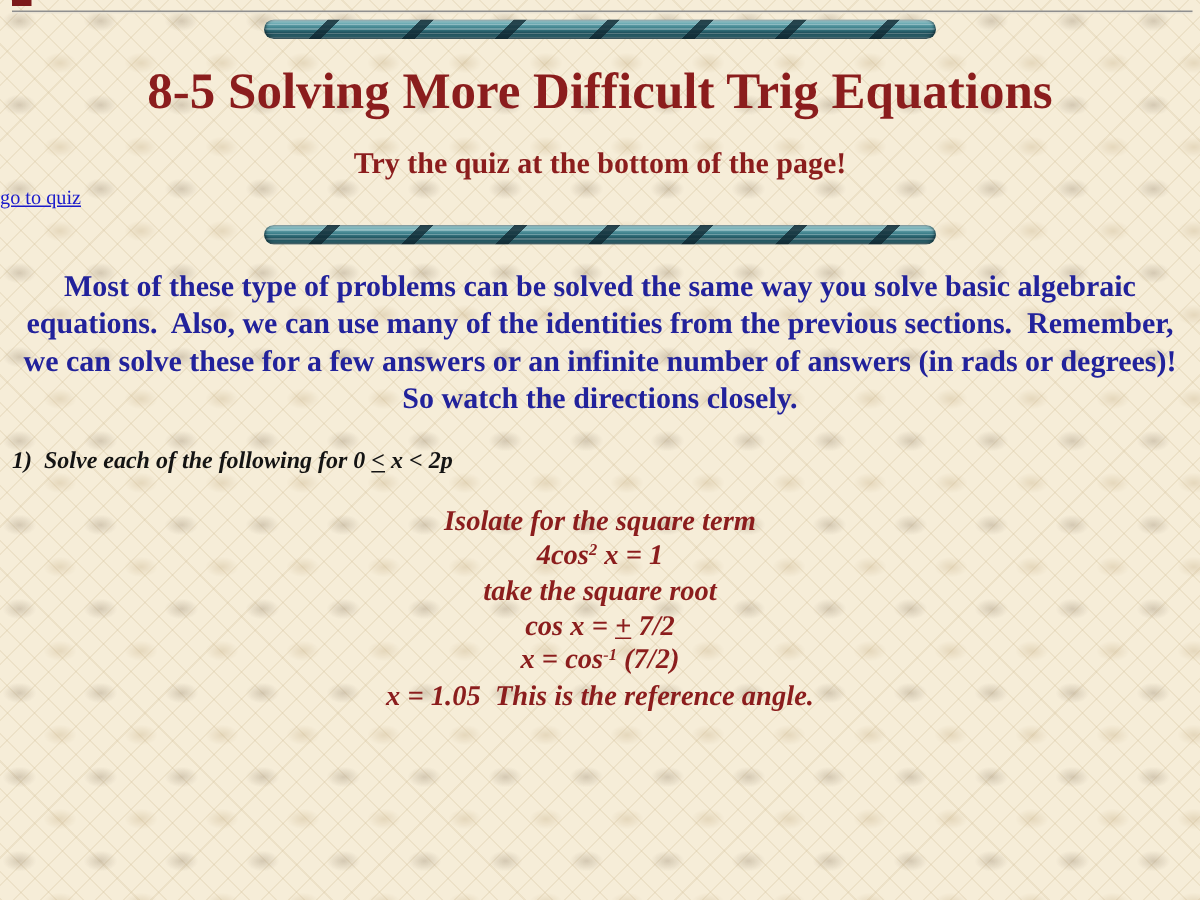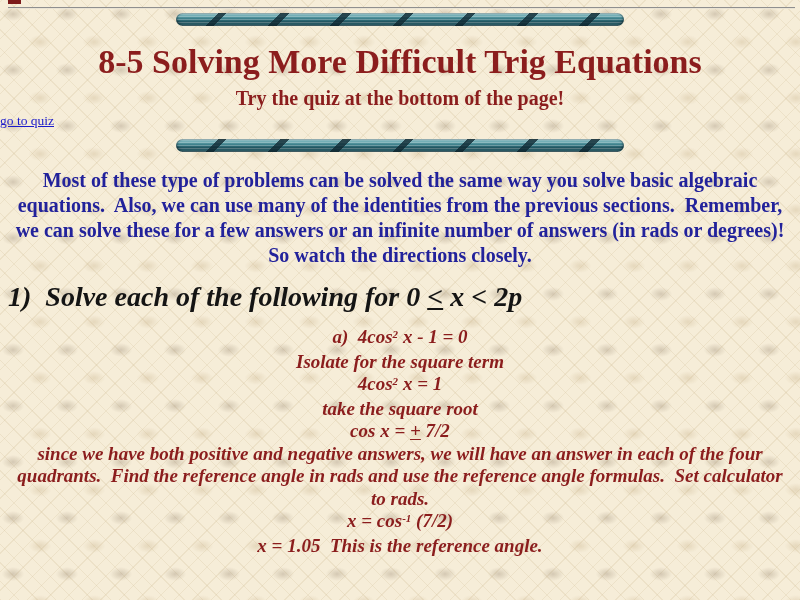--- a/index.html
+++ b/index.html
@@ -40,39 +40,39 @@
     box-shadow:inset 0 0 2px rgba(8,25,32,.9), inset 0 -2px 3px rgba(10,30,38,.55);
   }
   .bar-top{margin-top:13px;}
   .bar-bottom{margin-top:11px;}
   h1.title{
     margin:15px 0 0;text-align:center;
     font-size:34px;line-height:42px;font-weight:bold;
     color:var(--maroon);
   }
   h2.subtitle{
-    margin:3px 0 0;text-align:center;
+    margin:14px 0 0;text-align:center;
     font-size:20px;line-height:24px;font-weight:bold;
     color:var(--maroon);
   }
   .link-line{
     text-align:left;margin-top:3px;
     font-size:13.5px;line-height:15px;
   }
   .link-line a{color:var(--link);text-decoration:underline;cursor:pointer;}
   p.intro{
     margin:16px 8px 0;
     font-size:20px;line-height:25px;
     font-weight:bold;
     color:var(--navy);text-align:center;
     white-space:pre-wrap;
   }
   .problem-heading{
     margin:17px 0 0 8px;
-    font-size:28px;line-height:24px;
+    font-size:16px;line-height:24px;
     font-weight:bold;font-style:italic;
     color:var(--ink);
     white-space:pre-wrap;
   }
   .work{
     margin-top:17px;padding:0 8px;
     text-align:center;
     color:var(--maroon);
     font-weight:bold;font-style:italic;
     font-size:19px;line-height:22.5px;
@@ -97,21 +97,19 @@
   <a href="#">go to quiz</a>
 </div>
 
 <div class="teal-bar bar-bottom"></div>
 
 <p class="intro">Most of these type of problems can be solved the same way you solve basic algebraic equations.  Also, we can use many of the identities from the previous sections.  Remember, we can solve these for a few answers or an infinite number of answers (in rads or degrees)!  So watch the directions closely.</p>
 
 <div class="problem-heading"><span>1)  Solve each of the following for 0 </span><span class="u">&lt;</span><span> x &lt; 2p</span></div>
 
 <div class="work">
-    <div class="work-line"><span>a)  4cos</span><span class="sup">2</span><span> x - 1 = 0</span></div>
     <div class="work-line">Isolate for the square term</div>
     <div class="work-line"><span>4cos</span><span class="sup">2</span><span> x = 1</span></div>
     <div class="work-line">take the square root</div>
     <div class="work-line"><span>cos x = </span><span class="u">+</span><span> 7/2</span></div>
-    <div class="work-line wrap">since we have both positive and negative answers, we will have an answer in each of the four quadrants.  Find the reference angle in rads and use the reference angle formulas.  Set calculator to rads.</div>
     <div class="work-line"><span>x = cos</span><span class="sup">-1</span><span> (7/2)</span></div>
     <div class="work-line">x = 1.05  This is the reference angle.</div>
   </div>
 
 </body></html>

